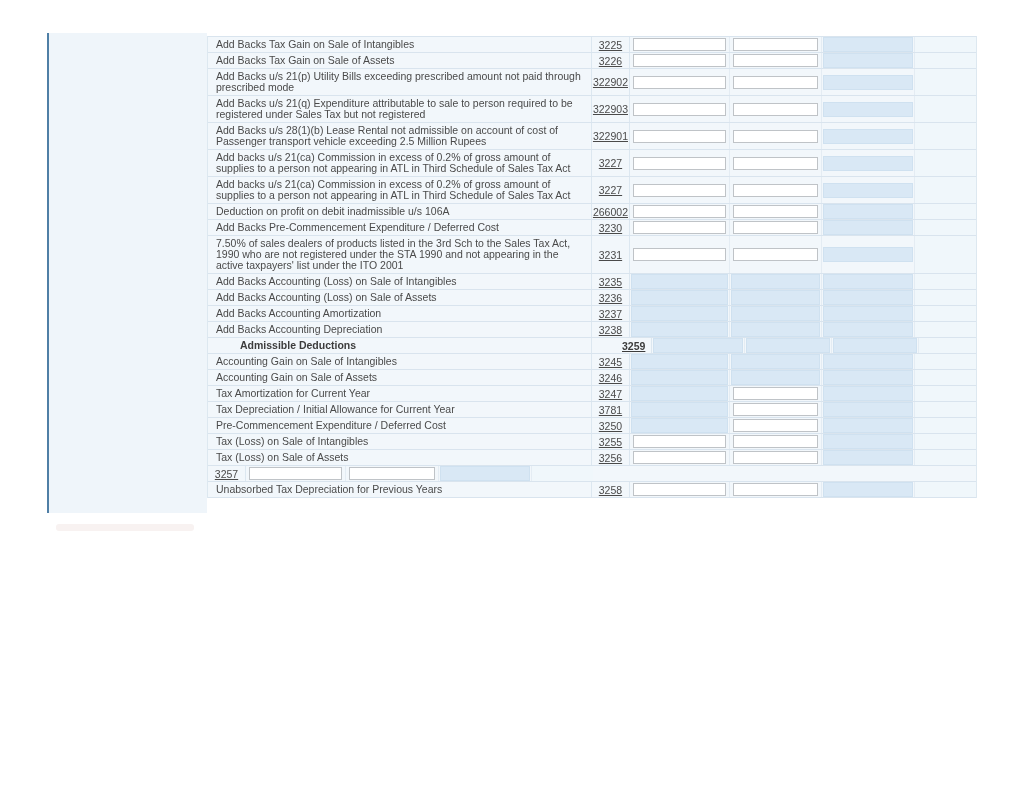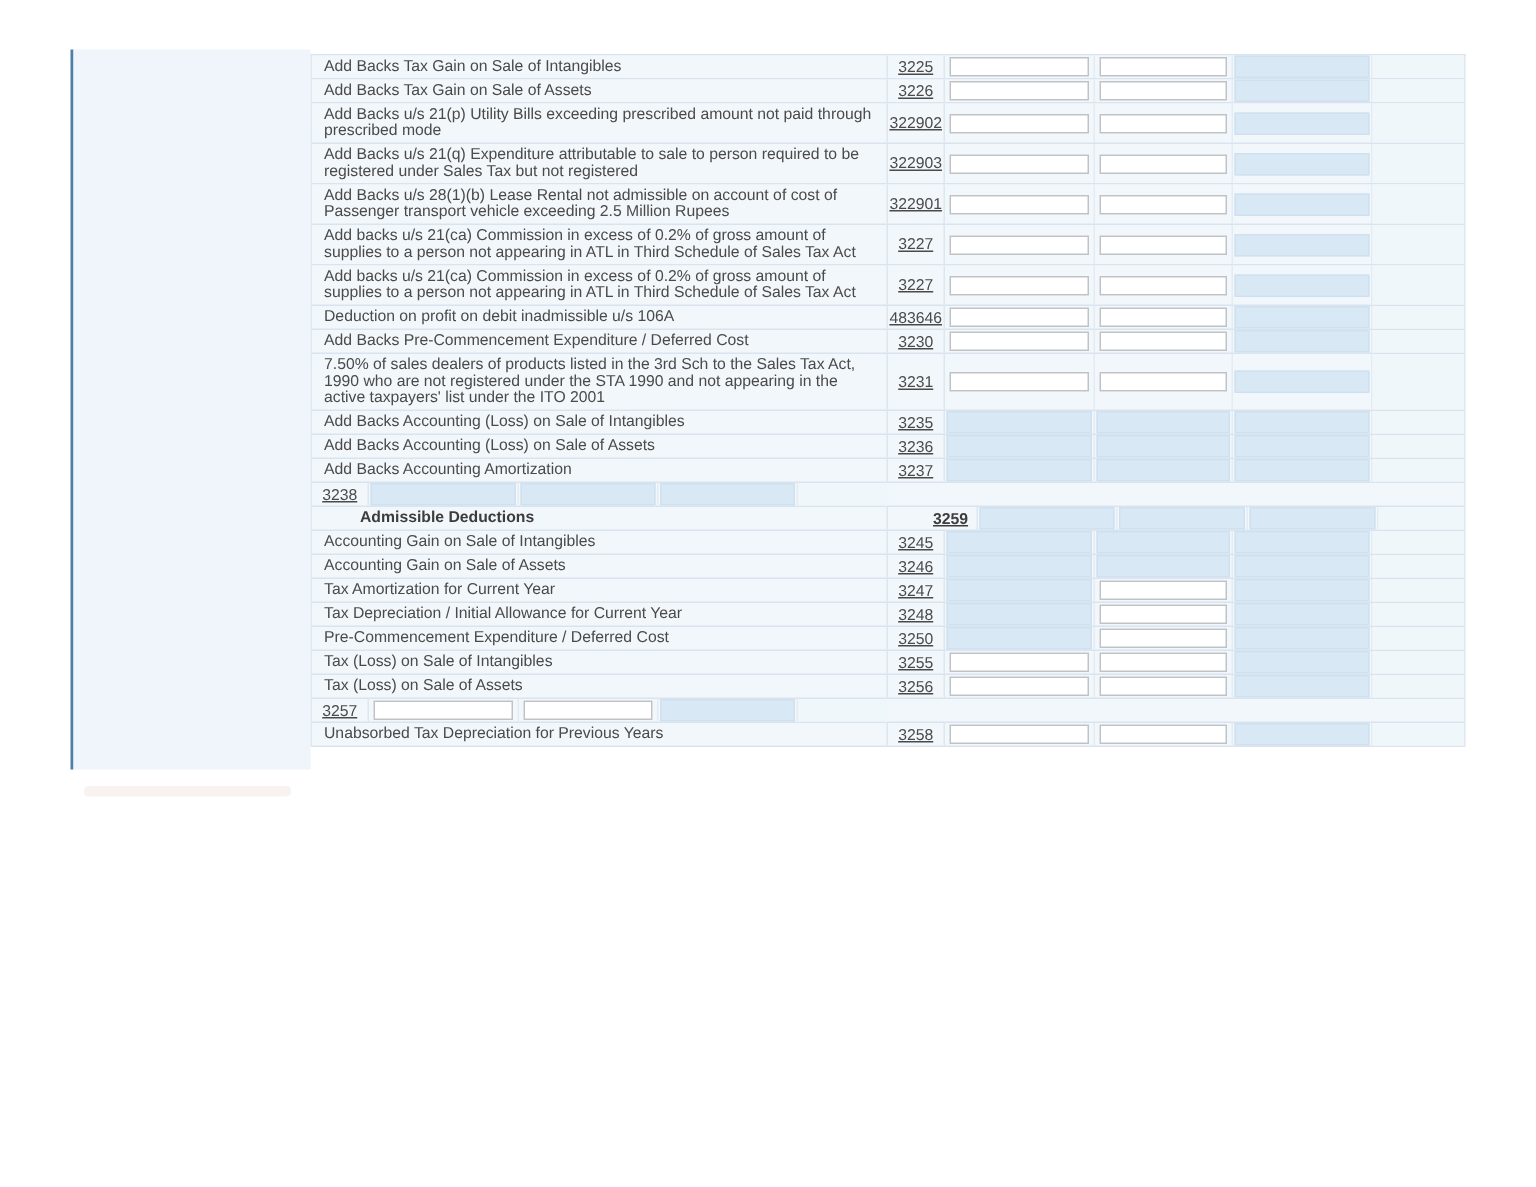--- a/index.html
+++ b/index.html
@@ -194,21 +194,21 @@
         <div class="cell f2">
           <input type="text" class="fld" style="">
         </div>
         <div class="cell f3">
           <div class="fld blue"></div>
         </div>
         <div class="cell extra"></div>
       </div>
       <div class="row">
         <div class="cell desc">Deduction on profit on debit inadmissible u/s 106A</div>
-        <div class="cell code">483646</div>
+        <div class="cell code">266002</div>
         <div class="cell f1">
           <input type="text" class="fld" style="">
         </div>
         <div class="cell f2">
           <input type="text" class="fld" style="">
         </div>
         <div class="cell f3">
           <div class="fld blue"></div>
         </div>
         <div class="cell extra"></div>
@@ -277,20 +277,21 @@
         </div>
         <div class="cell f2">
           <div class="fld blue"></div>
         </div>
         <div class="cell f3">
           <div class="fld blue"></div>
         </div>
         <div class="cell extra"></div>
       </div>
       <div class="row">
+        <div class="cell desc">Add Backs Accounting Depreciation</div>
         <div class="cell code">3238</div>
         <div class="cell f1">
           <div class="fld blue"></div>
         </div>
         <div class="cell f2">
           <div class="fld blue"></div>
         </div>
         <div class="cell f3">
           <div class="fld blue"></div>
         </div>
@@ -347,21 +348,21 @@
         <div class="cell f2">
           <input type="text" class="fld" style="">
         </div>
         <div class="cell f3">
           <div class="fld blue"></div>
         </div>
         <div class="cell extra"></div>
       </div>
       <div class="row">
         <div class="cell desc">Tax Depreciation / Initial Allowance for Current Year</div>
-        <div class="cell code">3248</div>
+        <div class="cell code">3781</div>
         <div class="cell f1">
           <div class="fld blue"></div>
         </div>
         <div class="cell f2">
           <input type="text" class="fld" style="">
         </div>
         <div class="cell f3">
           <div class="fld blue"></div>
         </div>
         <div class="cell extra"></div>

